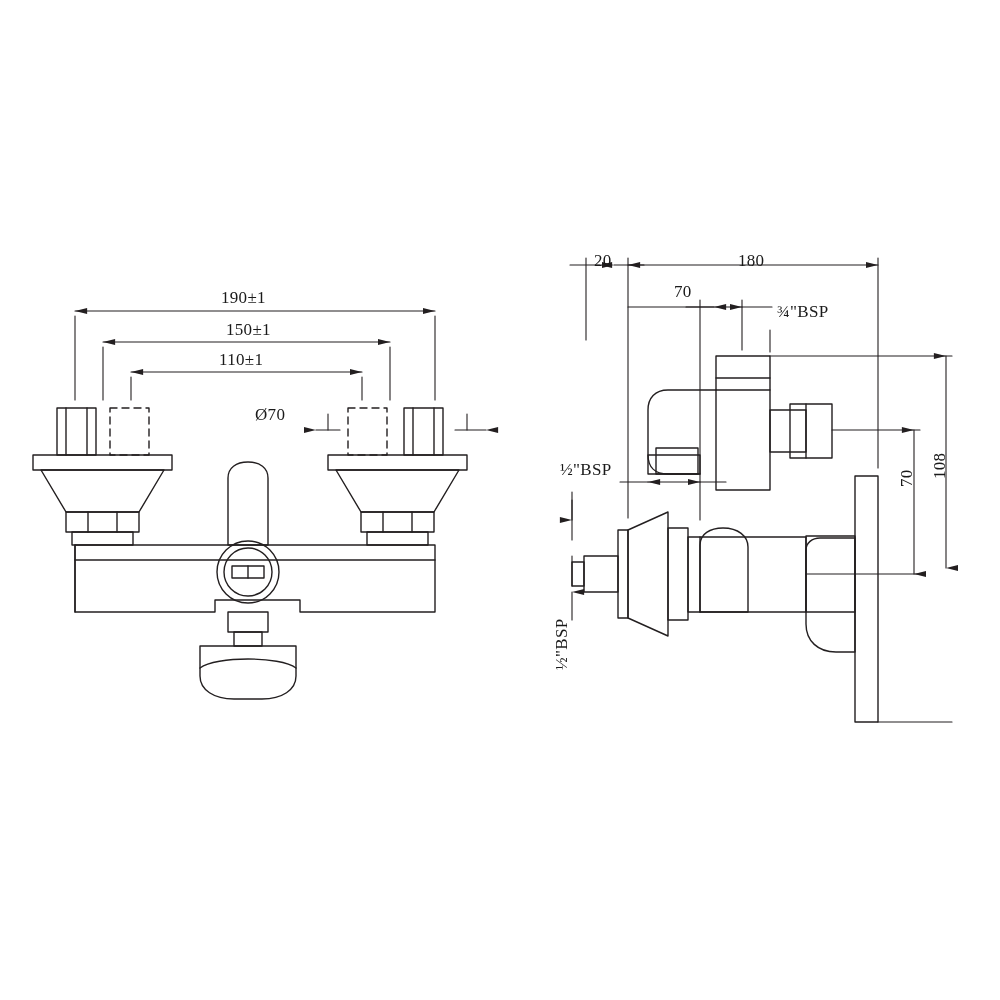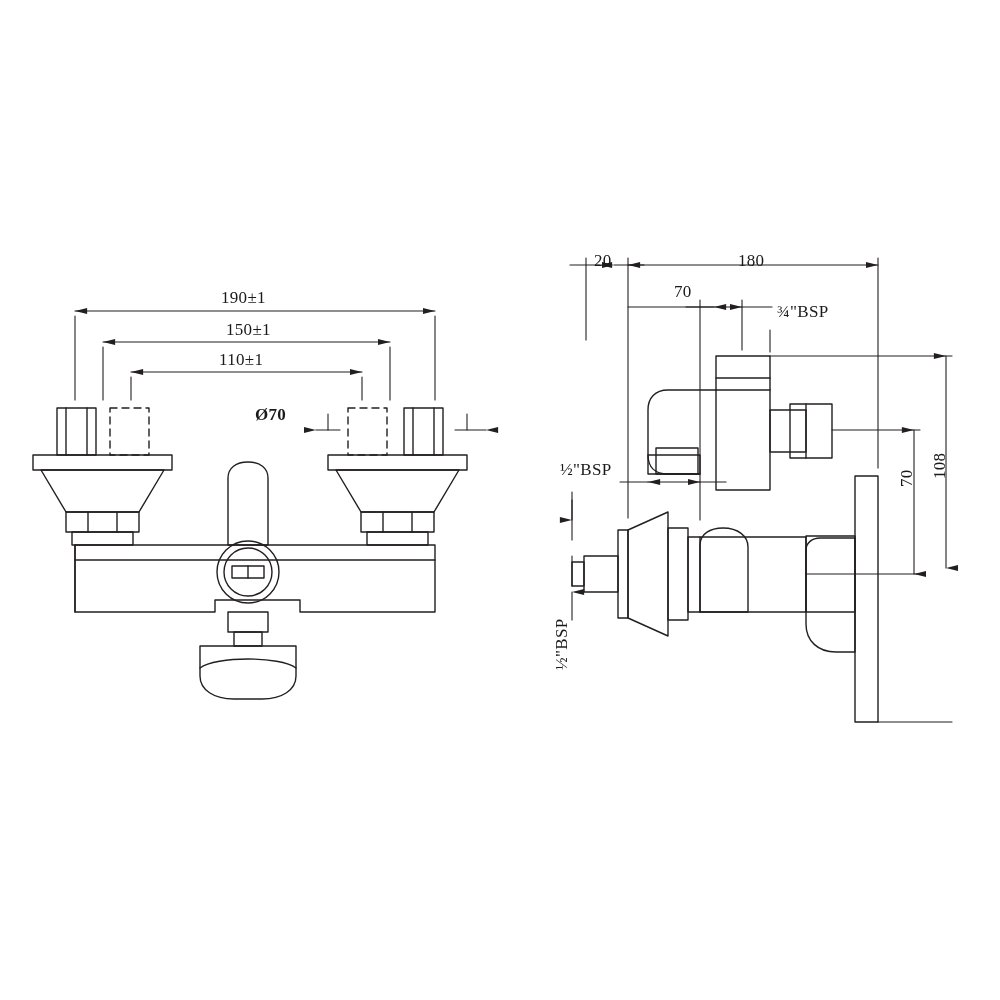--- a/index.html
+++ b/index.html
@@ -183,21 +183,21 @@
         <line x1="770" y1="356" x2="952" y2="356"></line>
         <line x1="914" y1="430" x2="914" y2="574" marker-start="url(#arrU)" marker-end="url(#arrD)"></line>
         <line x1="946" y1="356" x2="946" y2="568" marker-start="url(#arrU)" marker-end="url(#arrD)"></line>
       </g>
     </g>
   </svg>
 
   <div class="dim-label" style="left:221px; top:288px;text-align:right;">190±1</div>
   <div class="dim-label" style="left:226px; top:320px;">150±1</div>
   <div class="dim-label" style="left:219px; top:350px;">110±1</div>
-  <div class="dim-label" style="left:255px; top:405px;font-weight:bold;">Ø70</div>
+  <div class="dim-label" style="left:255px; top:405px;">Ø70</div>
 
   <div class="dim-label" style="left:594px; top:251px;">20</div>
   <div class="dim-label" style="left:738px; top:251px;">180</div>
   <div class="dim-label" style="left:674px; top:282px;">70</div>
   <div class="dim-label" style="left:897px; top:487px;"><span class="rot-left" style="display:inline-block;"><span>70</span></span></div>
   <div class="dim-label" style="left:930px; top:479px;"><span class="rot-left" style="display:inline-block;"><span>108</span></span></div>
 
   <div class="dim-label" style="left:777px; top:302px;">¾"BSP</div>
   <div class="dim-label" style="left:560px; top:460px;">½"BSP</div>
   <div class="dim-label" style="left:552px; top:670px;"><span class="rot-left" style="display:inline-block;"><span>½"BSP</span></span></div>

